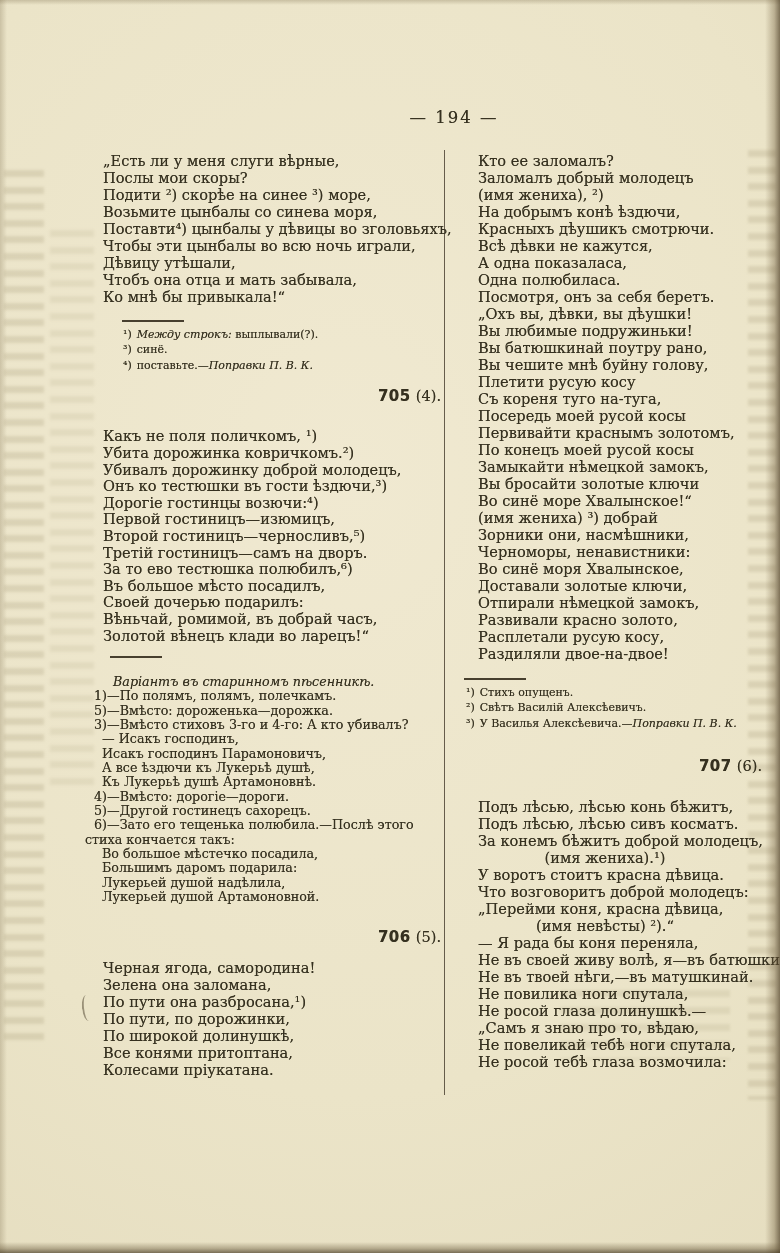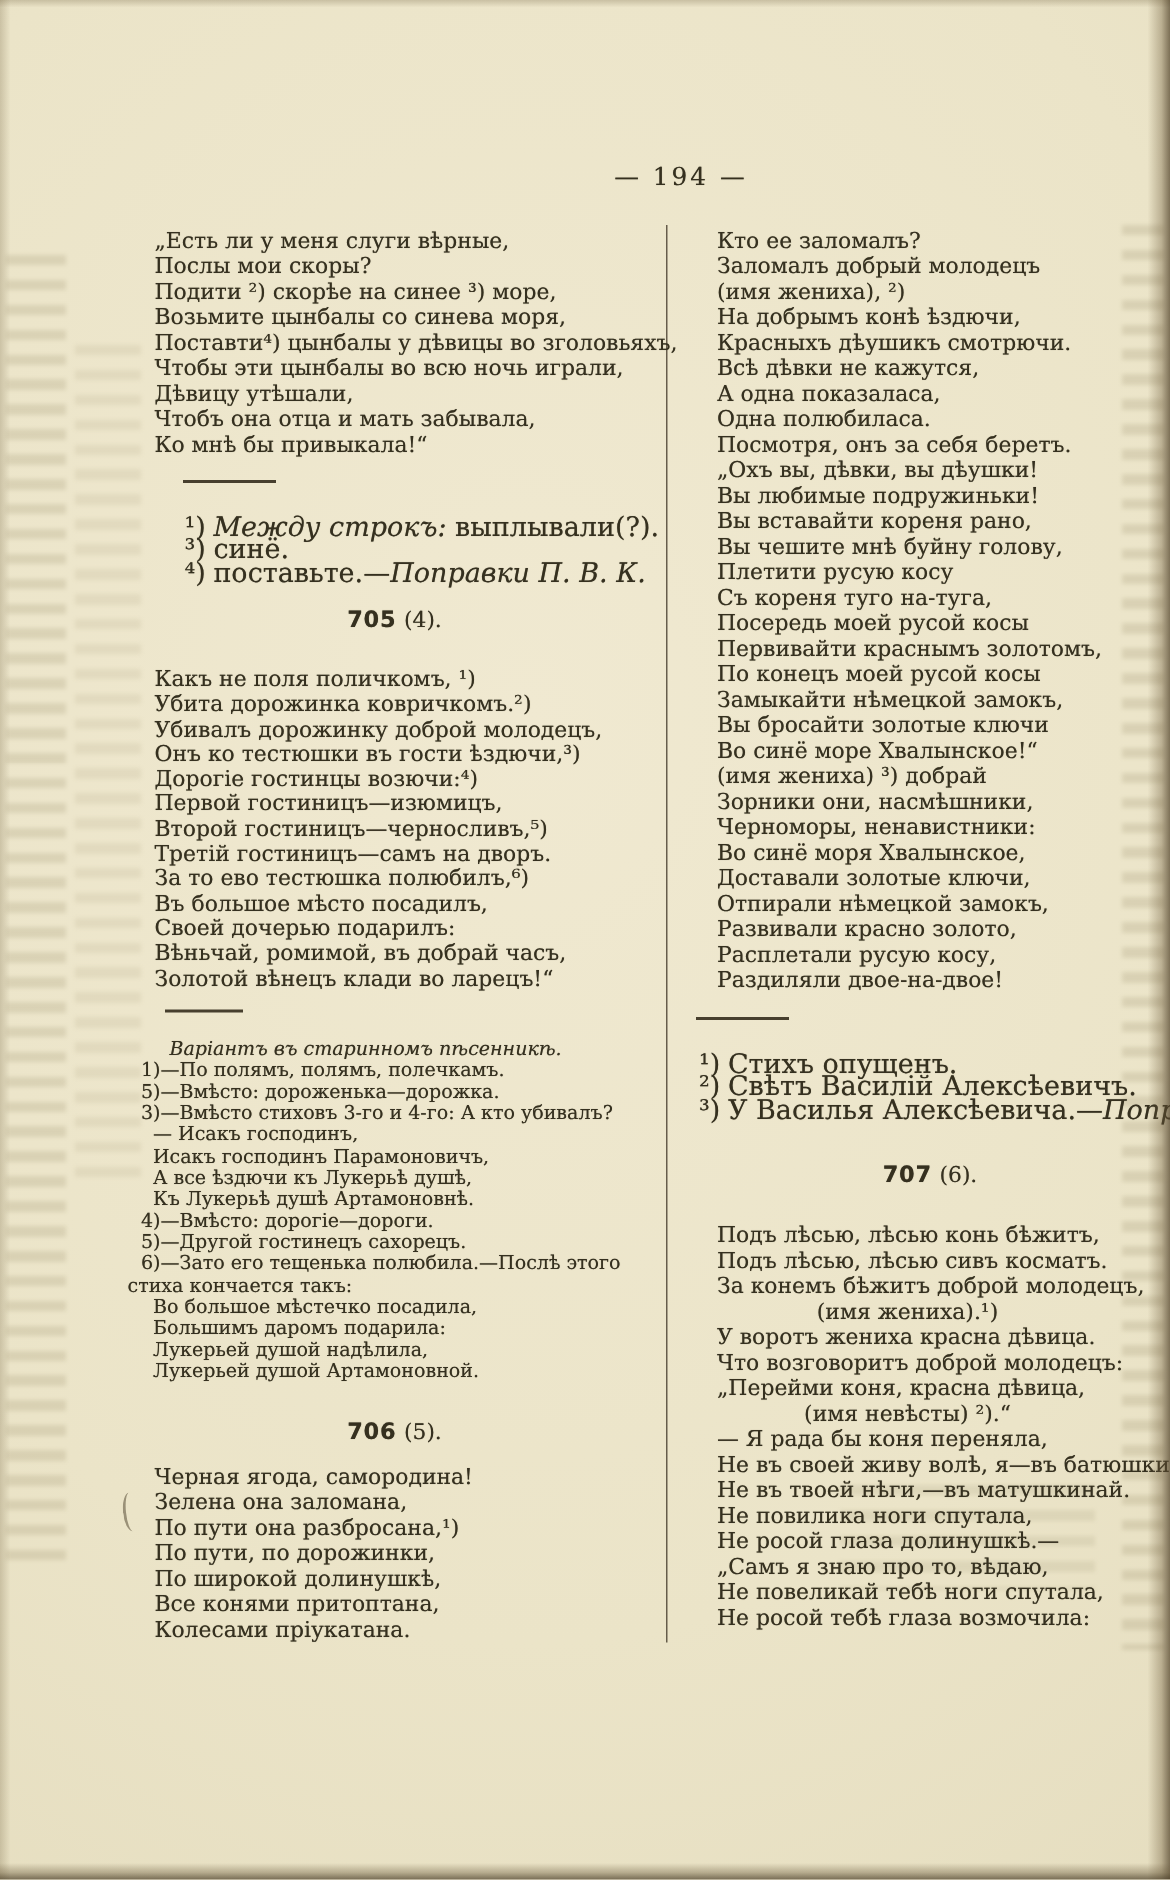--- a/index.html
+++ b/index.html
@@ -45,28 +45,28 @@
   .stanza .line{font-size:14.6px;line-height:17px;white-space:nowrap;}
   .stanza.tight .line{line-height:16.6px;}
   .col.left .stanza{padding-left:18px;}
   .line.center{text-align:center;padding-right:30px;}
   
   .rule{width:62px;height:1.6px;background:#473f2e;}
   .col.left .rule{margin-left:37px;margin-top:15px;}
   .col.left .rule.rule2{margin-left:25px;margin-top:12px;width:52px;}
   .col.right .rule{margin-left:-14px;margin-top:16px;}
   
-  .footnotes{font-size:18px;margin-top:22px;}
+  .footnotes{font-size:11px;margin-top:5px;}
   .col.left .footnotes{margin-left:38px;}
   .col.right .footnotes{margin-left:-12px;}
   .fn-line{line-height:15.6px;white-space:nowrap;text-indent:-17px;padding-left:17px;}
   .fn-m{padding-right:5px;}
   .fn-line em{font-style:italic;}
   
-  .heading{text-align:center;margin-top:14px;height:19px;}
+  .heading{text-align:right;margin-top:14px;height:19px;}
   .heading .num{font-family:"DejaVu Sans", sans-serif;font-weight:bold;font-size:15px;letter-spacing:.5px;}
   .heading .idx{font-size:14.5px;}
   .h705{margin-top:13px;}
   .h706{margin-top:23px;}
   .h707{margin-top:25px;}
   .s705{margin-top:23px;}
   .s706{margin-top:13px;}
   .s707{margin-top:23px;}
   
   .variant{font-size:12.7px;margin-top:17px;}
@@ -189,21 +189,21 @@
         <div class="line">Заломалъ добрый молодецъ</div>
         <div class="line">(имя жениха), ²)</div>
         <div class="line">На добрымъ конѣ ѣздючи,</div>
         <div class="line">Красныхъ дѣушикъ смотрючи.</div>
         <div class="line">Всѣ дѣвки не кажутся,</div>
         <div class="line">А одна показаласа,</div>
         <div class="line">Одна полюбиласа.</div>
         <div class="line">Посмотря, онъ за себя беретъ.</div>
         <div class="line">„Охъ вы, дѣвки, вы дѣушки!</div>
         <div class="line">Вы любимые подружиньки!</div>
-        <div class="line">Вы вставайти кореня рано,</div>
+        <div class="line">Вы батюшкинай поутру рано,</div>
         <div class="line">Вы чешите мнѣ буйну голову,</div>
         <div class="line">Плетити русую косу</div>
         <div class="line">Съ кореня туго на-туга,</div>
         <div class="line">Посередь моей русой косы</div>
         <div class="line">Первивайти краснымъ золотомъ,</div>
         <div class="line">По конецъ моей русой косы</div>
         <div class="line">Замыкайти нѣмецкой замокъ,</div>
         <div class="line">Вы бросайти золотые ключи</div>
         <div class="line">Во синё море Хвалынское!“</div>
         <div class="line">(имя жениха) ³) добрай</div>
@@ -232,21 +232,21 @@
       <span class="num">707</span>
       <span class="idx">(6).</span>
     </div>
 
     <div class="stanza s707 ink">
 
     <div class="line">Подъ лѣсью, лѣсью конь бѣжитъ,</div>
         <div class="line">Подъ лѣсью, лѣсью сивъ косматъ.</div>
         <div class="line">За конемъ бѣжитъ доброй молодецъ,</div>
         <div class="line center">(имя жениха).¹)</div>
-        <div class="line">У воротъ жениха красна дѣвица.</div>
+        <div class="line">У воротъ стоитъ красна дѣвица.</div>
         <div class="line">Что возговоритъ доброй молодецъ:</div>
         <div class="line">„Перейми коня, красна дѣвица,</div>
         <div class="line center">(имя невѣсты) ²).“</div>
         <div class="line">— Я рада бы коня переняла,</div>
         <div class="line">Не въ своей живу волѣ, я—въ батюшкинай,</div>
         <div class="line">Не въ твоей нѣги,—въ матушкинай.</div>
         <div class="line">Не повилика ноги спутала,</div>
         <div class="line">Не росой глаза долинушкѣ.—</div>
         <div class="line">„Самъ я знаю про то, вѣдаю,</div>
         <div class="line">Не повеликай тебѣ ноги спутала,</div>

